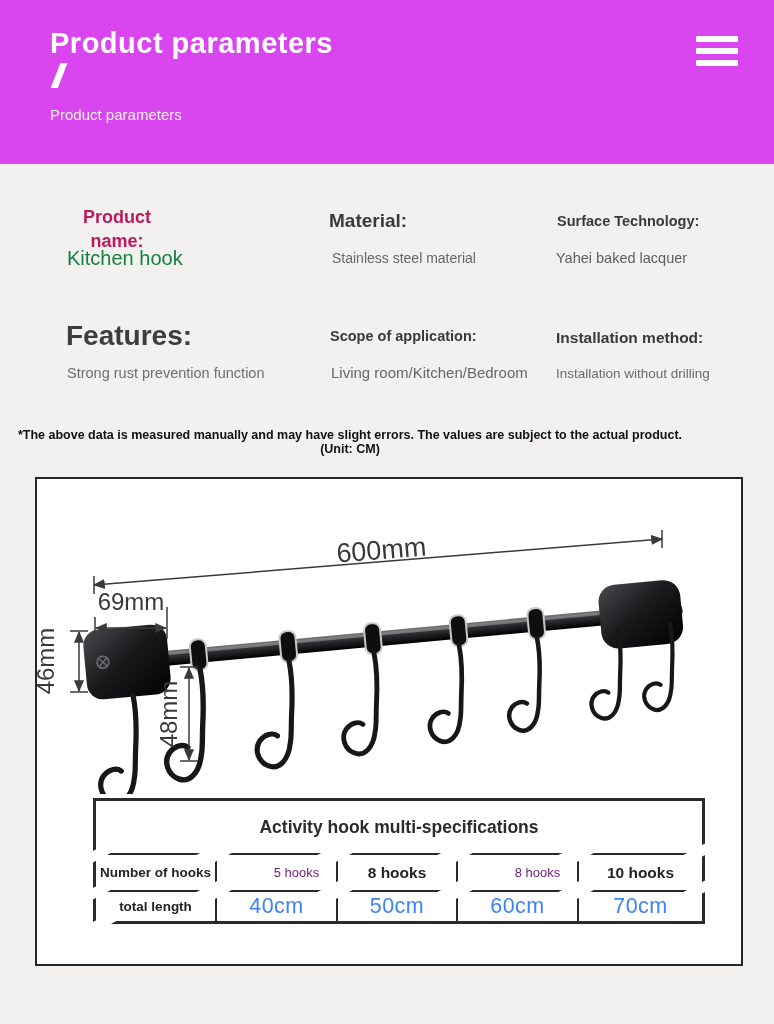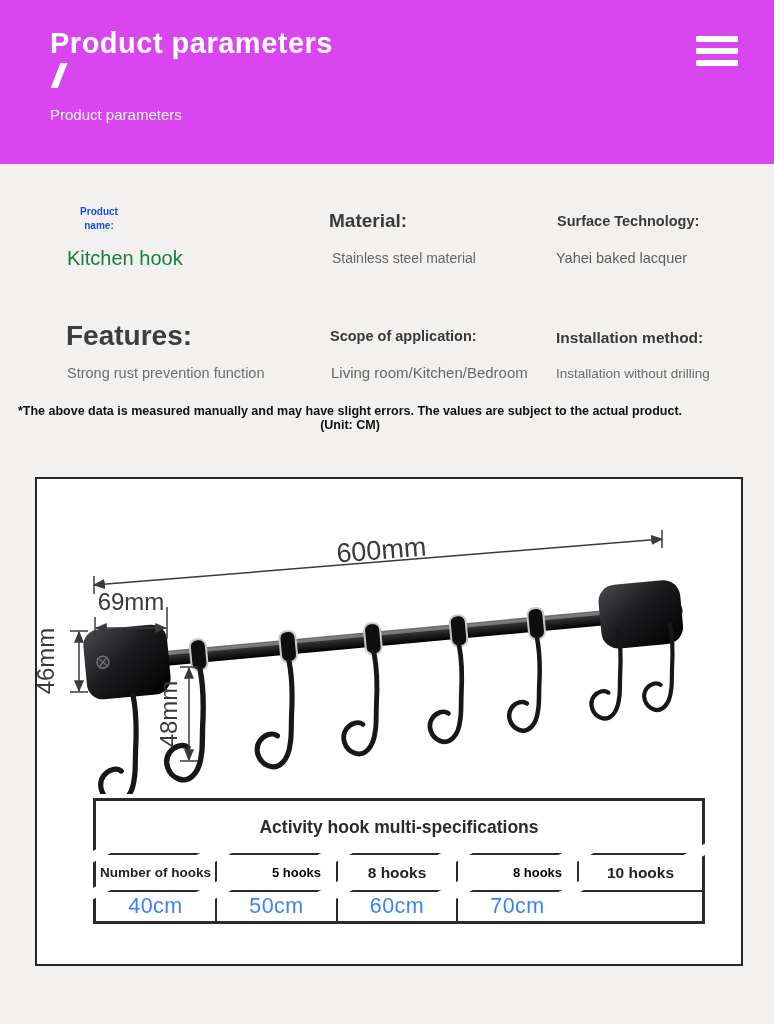--- a/index.html
+++ b/index.html
@@ -12,52 +12,52 @@
   .hdr{position:absolute;left:0;top:0;width:774px;height:164px;background:#d946ef;}
   .hdr-title{position:absolute;left:50px;top:27px;font-size:29px;font-weight:bold;color:#fff;letter-spacing:.5px;}
   .hdr-slash{position:absolute;left:52px;top:56px;font-size:34px;font-weight:bold;font-style:italic;color:#fff;
     text-shadow:1.5px 0 #fff,3px 0 #fff;}
   .hdr-sub{position:absolute;left:50px;top:106px;font-size:15px;color:#f4f4f4;}
   .burger{position:absolute;left:696px;top:36px;width:42px;height:31px;cursor:pointer;}
   .burger span{display:block;width:42px;height:6px;background:#fff;margin-bottom:6px;border-radius:1px;}
   
   .lbl{position:absolute;color:#3a3a3a;font-weight:bold;white-space:nowrap;}
   .val{position:absolute;color:#676767;white-space:nowrap;}
-  .pname-lbl{left:64px;top:205px;width:70px;font-size:10px;color:#1d4ed8;font-weight:bold;
+  .pname-lbl{left:82px;top:205px;width:70px;font-size:18px;color:#be185d;font-weight:bold;
     text-align:center;white-space:pre-line;line-height:1.35;}
   .pname-val{left:67px;top:247px;font-size:20px;color:#15803d;}
   .material-lbl{left:329px;top:210px;font-size:19px;}
   .material-val{left:332px;top:250px;font-size:14px;}
   .surface-lbl{left:557px;top:213px;font-size:14.5px;}
   .surface-val{left:556px;top:250px;font-size:14.5px;color:#5e5e5e;}
   .features-lbl{left:66px;top:320px;font-size:28px;color:#3d3d3d;}
   .features-val{left:67px;top:365px;font-size:14.5px;color:#6e6e6e;}
   .scope-lbl{left:330px;top:328px;font-size:14.5px;}
   .scope-val{left:331px;top:364px;font-size:15px;}
   .install-lbl{left:556px;top:329px;font-size:15.5px;}
   .install-val{left:556px;top:366px;font-size:13.5px;color:#6b6b6b;}
-  .disclaimer{position:absolute;left:0;top:404px;width:700px;text-align:center;
+  .disclaimer{position:absolute;left:0;top:428px;width:700px;text-align:center;
     font-size:12.5px;font-weight:bold;color:#101010;}
   
   .dbox{position:absolute;left:35px;top:477px;width:708px;height:489px;background:#fff;
     border:2px solid #262626;box-sizing:border-box;}
   .dbox svg{position:absolute;left:0;top:0;}
   
   .spec-table{position:absolute;left:56px;top:319px;width:612px;background:#fff;
     border:3px solid #2a2a2a;box-sizing:border-box;}
   .spec-title{height:52px;line-height:52px;text-align:center;font-size:17.5px;font-weight:bold;
     color:#2b2b2b;border-bottom:2px solid #2a2a2a;}
   .spec-row{display:grid;grid-template-columns:119px 121px 120px 121px 1fr;}
   .spec-row.r-hdr{border-bottom:2px solid #2a2a2a;}
   .cell{position:relative;border-left:2px solid #2a2a2a;display:flex;align-items:center;
     justify-content:center;height:35px;color:#242424;}
   .cell:first-child{border-left:none;}
   .r-val .cell{height:29px;}
   .c-b13{font-size:13.5px;font-weight:bold;}
-  .c-n13{font-size:13px;font-weight:bold;color:#000000;padding-left:40px;}
+  .c-n13{font-size:13px;font-weight:normal;color:#701a75;padding-left:40px;}
   .c-b15{font-size:15.5px;font-weight:bold;}
   .c-num{font-size:21.5px;font-weight:normal;color:#3b82f6;letter-spacing:.5px;}
   .notch{position:absolute;width:32px;height:10px;background:#fff;transform:rotate(-28deg);z-index:2;}
   .n-tl{top:-7px;left:-12px;}
   .n-tr{top:-7px;right:-12px;}
   .n-bl{bottom:-8px;left:-12px;}
 </style>
 </head>
 <body>
 
@@ -197,20 +197,26 @@
             <i class="notch n-tr"></i>
           <span>8 hooks</span>
         </div>
         <div class="cell c-b15">
           <i class="notch n-tl"></i>
             <i class="notch n-tr"></i>
           <span>10 hooks</span>
         </div>
       </div>
       <div class="spec-row r-val">
+        <div class="cell c-b13">
+          <i class="notch n-tl"></i>
+            <i class="notch n-tr"></i>
+            <i class="notch n-bl"></i>
+          <span>total length</span>
+        </div>
         <div class="cell c-num">
           <i class="notch n-tl"></i>
             <i class="notch n-tr"></i>
           <span>40cm</span>
         </div>
         <div class="cell c-num">
           <i class="notch n-tl"></i>
             <i class="notch n-tr"></i>
           <span>50cm</span>
         </div>

